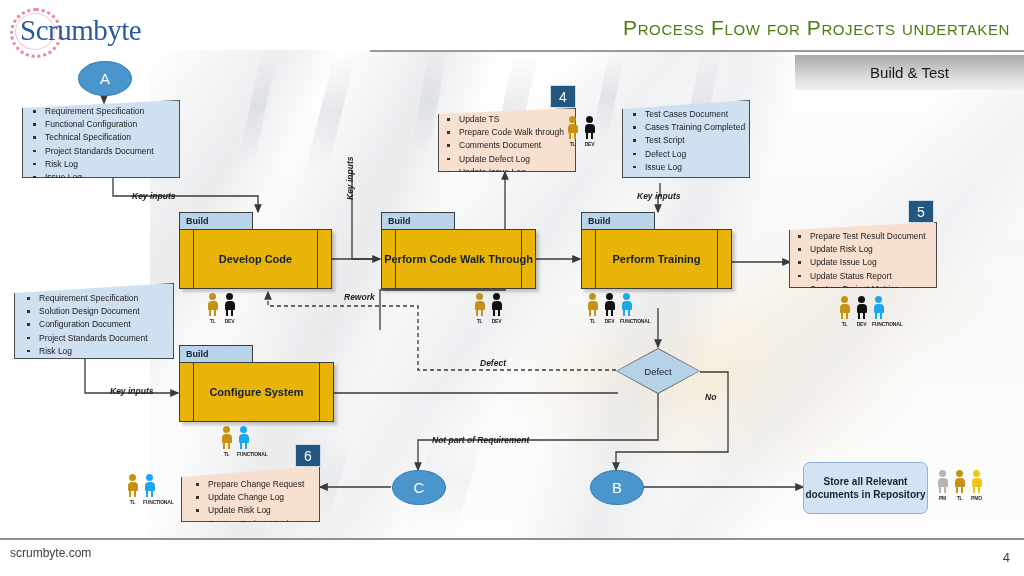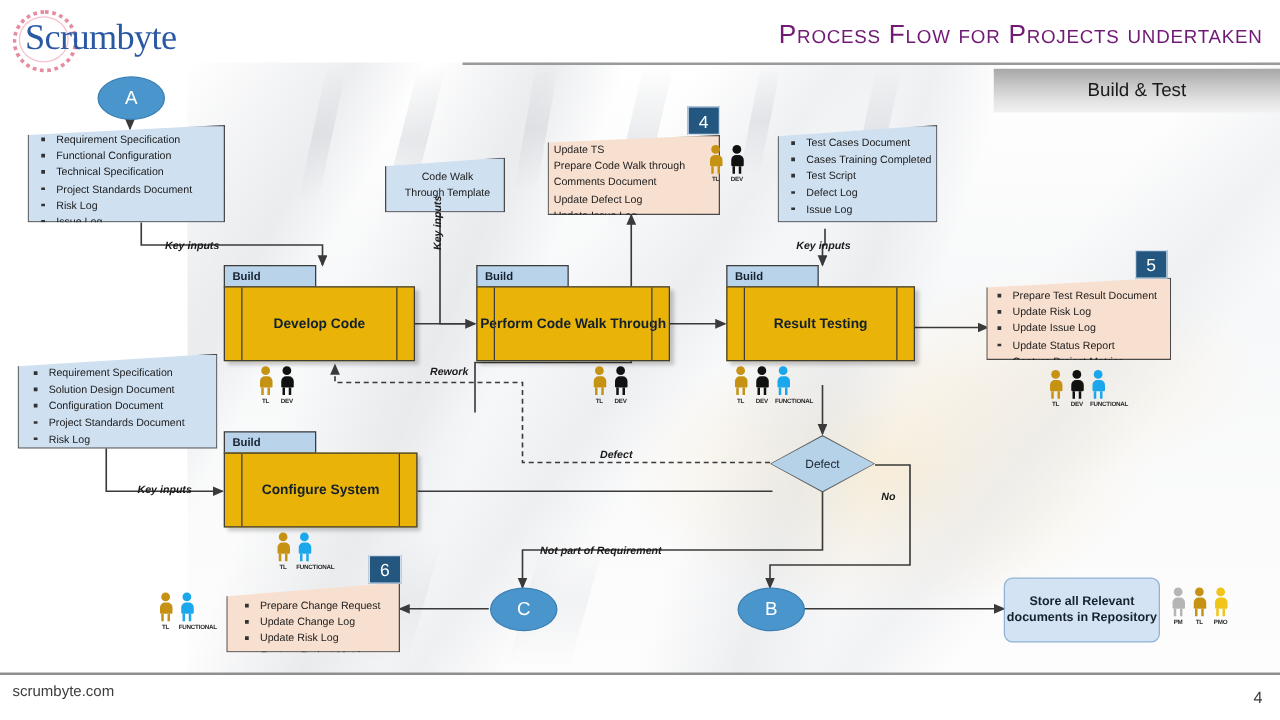--- a/index.html
+++ b/index.html
@@ -25,21 +25,21 @@
       radial-gradient(ellipse 220px 120px at 700px 250px, rgba(248,234,205,.45) 0%, rgba(255,255,255,0) 70%),
       linear-gradient(180deg,#ffffff 0%, #f7f8f9 40%, #fdfdfd 100%);
     opacity:.95;
   }
   .bgstreak{position:absolute;background:linear-gradient(180deg,rgba(205,209,215,.0),rgba(205,209,215,.45),rgba(205,209,215,0));}
 
   
   .hdr-title{
     position:absolute;right:14px;top:16px;
     font-variant:small-caps;
-    font-size:21px;color:#701a75;letter-spacing:.6px;
+    font-size:21px;color:#4d7c0f;letter-spacing:.6px;
     font-family:"Liberation Sans", sans-serif;
     white-space:nowrap;
   }
   .hdr-rule{position:absolute;left:370px;top:50px;width:654px;height:2px;background:#9a9a9a;}
   .phase-banner{
     position:absolute;left:795px;top:55px;width:229px;height:35px;
     background:linear-gradient(180deg,#a7a7a7 0%, #c9c9c9 40%, #e4e4e4 75%, #f1f1f1 100%);
     display:flex;align-items:center;justify-content:center;
     font-size:15px;color:#1a1a1a;
   }
@@ -243,30 +243,23 @@
     <ul>
       <li>Requirement Specification</li>
       <li>Functional Configuration</li>
       <li>Technical Specification</li>
       <li>Project Standards Document</li>
       <li>Risk Log</li>
       <li>Issue Log</li>
     </ul>
   </div>
 
-  <div class="doc blue center" style="left:308px;top:126px;width:96px;height:44px;clip-path:polygon(0 7px,100% 0,100% 100%,0 100%);flex-direction:column;">
-    <div style="position:relative;padding-left:4px;">
-      <span style="position:absolute;left:-14px;top:6px;width:2.6px;height:2.6px;background:#333;"></span>
-      <div>Code Walk</div>
-      <div>Through Template</div>
-    </div>
-  </div>
 
   <div class="doc peach" style="left:438px;top:108px;width:138px;height:64px;clip-path:polygon(0 6px,100% 0,100% 100%,0 100%);">
-    <ul style="padding-left:4px;">
+    <ul style="padding-left:20px;">
       <li>Update TS</li>
       <li>Prepare Code Walk through</li>
       <li style="list-style:none;">Comments Document</li>
       <li>Update Defect Log</li>
       <li>Update Issue Log</li>
     </ul>
   </div>
   <div class="badge" style="left:550px;top:85px;">4</div>
   <div class="people" style="left:566px;top:116px;">
     <div class="person p-tl">
@@ -392,21 +385,21 @@
     <div class="person p-dev">
       <div class="head"></div>
         <div class="torso"></div>
         <div class="legs"></div>
       <div class="lbl">DEV</div>
     </div>
   </div>
 
   <div class="proc" style="left:581px;top:212px;width:151px;height:77px;">
     <div class="tab">Build</div>
-    <div class="body">Result Testing</div>
+    <div class="body">Perform Training</div>
   </div>
   <div class="people" style="left:586px;top:293px;">
     <div class="person p-tl">
       <div class="head"></div>
         <div class="torso"></div>
         <div class="legs"></div>
       <div class="lbl">TL</div>
     </div>
     <div class="person p-dev">
       <div class="head"></div>

